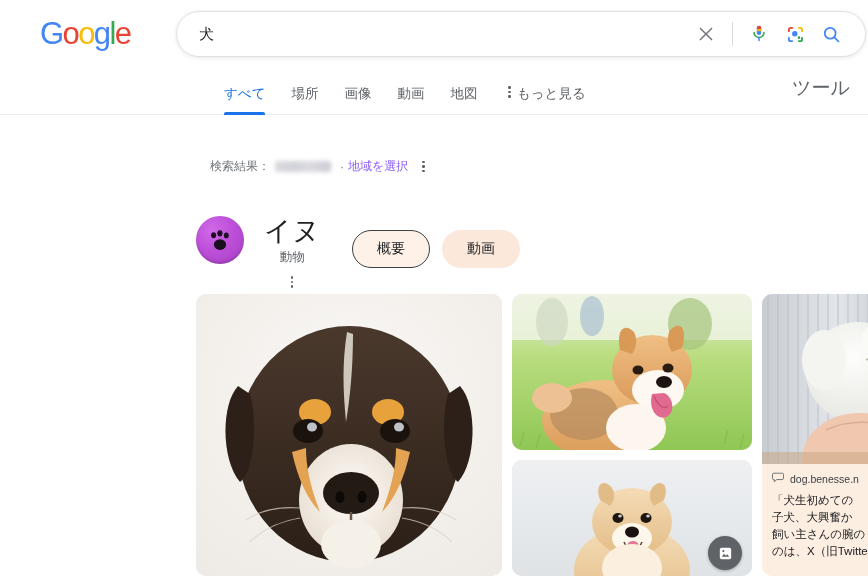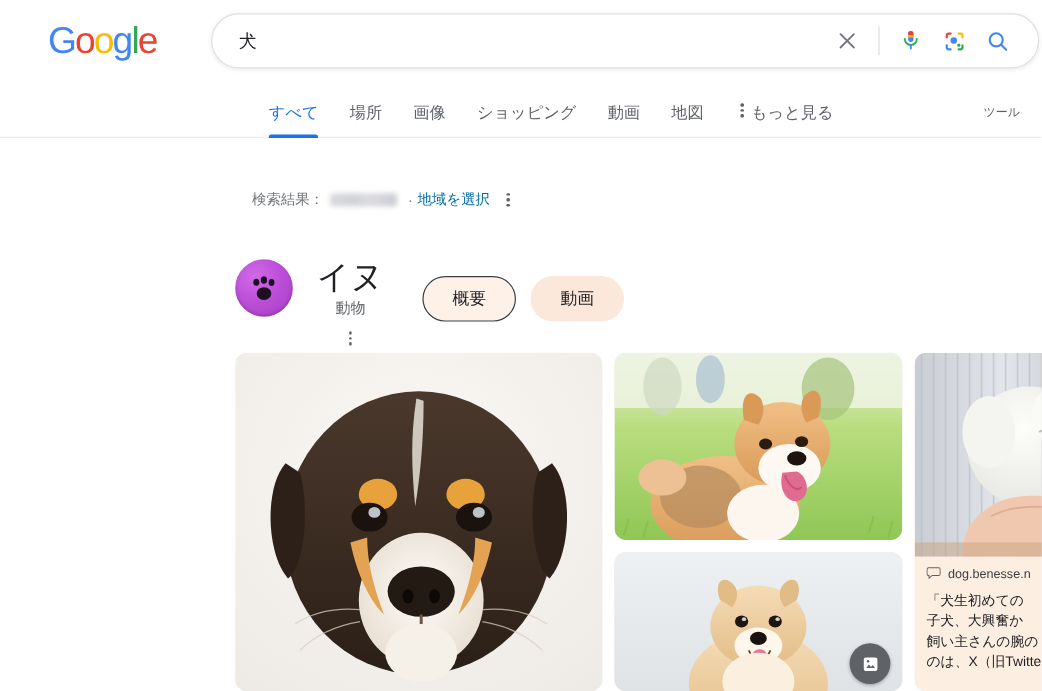--- a/index.html
+++ b/index.html
@@ -102,21 +102,21 @@
     border-radius: 2px 2px 0 0;
   }
   .tab.more { display:flex; align-items:flex-start; gap:6px; padding-left: 18px;}
   .dots-v {
     display:inline-flex; flex-direction:column; gap:2px; align-items:center;
   }
   .dots-v i { width:2.5px; height:2.5px; border-radius:50%; background:#5f6368; display:block;}
   .tools {
     position: absolute;
     right: 18px; bottom: 13px;
-    font-size: 10px;
+    font-size: 19px;
     color: #5f6368;
     cursor: pointer;
     white-space: nowrap;
   }
 
   
   .meta {
     position: absolute;
     left: 196px; top: 158px;
     display: flex; align-items: center;
@@ -127,21 +127,21 @@
   .meta-blur {
     display:inline-block;
     width: 56px; height: 11px;
     margin: 0 5px;
     border-radius: 2px;
     background: linear-gradient(90deg,#d8d8dc 0%,#cfd0d6 35%,#d9d9de 60%,#c9cad1 100%);
     filter: blur(2.2px);
     opacity: .95;
   }
   .meta-sep { color:#70757a; margin: 0 4px; }
-  .meta-link { color:#0369a1; cursor:pointer; }
+  .meta-link { color:#8b5cf6; cursor:pointer; }
   .meta-dots { margin-left: 14px; cursor:pointer; display:inline-flex; }
 
   
   .kp-head {
     position: absolute;
     left: 196px; top: 216px;
     display: flex; align-items: flex-start;
   }
   .kp-avatar {
     width: 48px; height: 48px;
@@ -281,21 +281,20 @@
       </div>
     </div>
   </div>
 </div>
 
 <div class="navwrap">
   <div class="navtabs">
     <div class="tab first active"><span>すべて</span></div>
     <div class="tab"><span>場所</span></div>
     <div class="tab"><span>画像</span></div>
-    <div class="tab"><span>ショッピング</span></div>
     <div class="tab"><span>動画</span></div>
     <div class="tab"><span>地図</span></div>
     <div class="tab more">
       <span class="dots-v">
           <i></i>
           <i></i>
           <i></i>
         </span>
       <span>もっと見る</span>
     </div>

